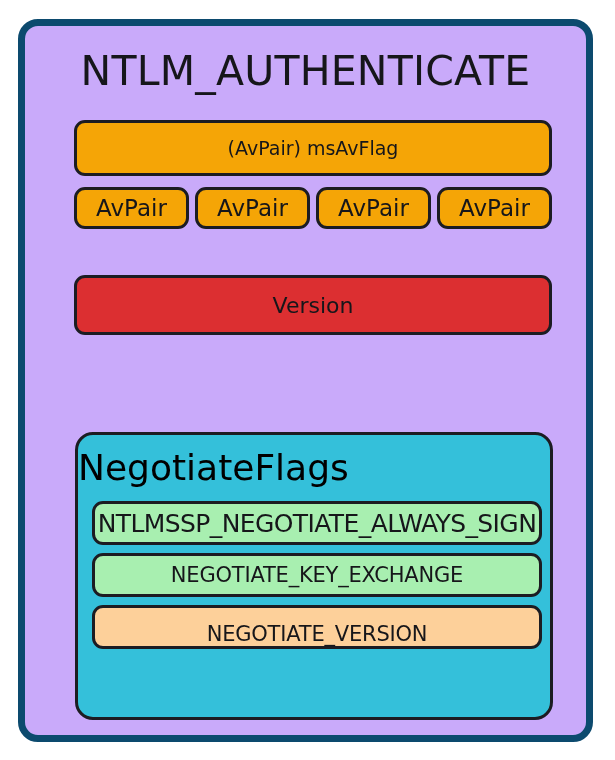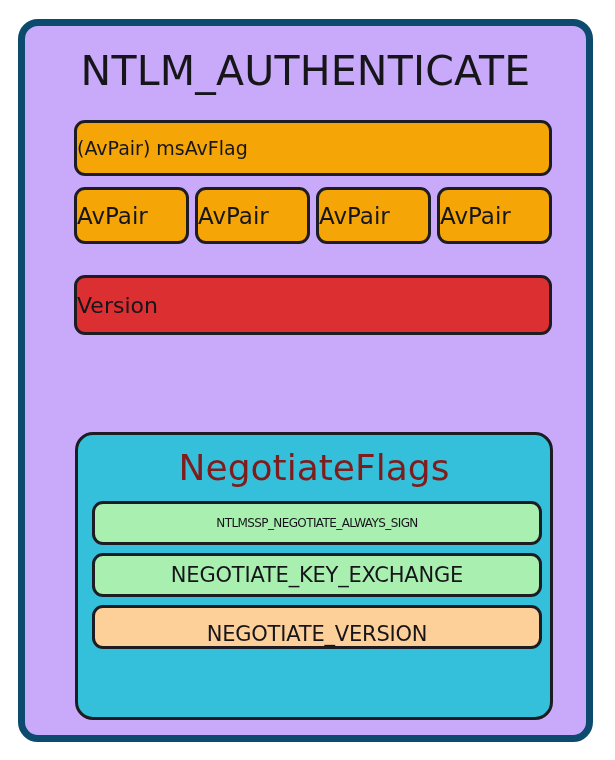--- a/index.html
+++ b/index.html
@@ -43,20 +43,21 @@
   }
 
   
   .field {
     position: absolute;
     box-sizing: border-box;
     border: 3px solid #1c1c22;
     border-radius: 11px;
     display: flex;
     align-items: center;
+    justify-content: center;
     color: #16161a;
     text-align: center;
     white-space: nowrap;
   }
 
   
   .msavflag {
     left: 49px;
     top: 94px;
     width: 478px;
@@ -69,21 +70,21 @@
     position: absolute;
     left: 49px;
     top: 161px;
     width: 478px;
     height: 57px;
   }
   .avpair {
     position: absolute;
     top: 0;
     width: 115px;
-    height: 57px;
+    height: 42px;
     background: #f5a506;
     font-size: 23px;
   }
   .avpair.p0 { left: 0px; }
   .avpair.p1 { left: 121px; }
   .avpair.p2 { left: 242px; }
   .avpair.p3 { left: 363px; }
 
   .version {
     left: 49px;
@@ -114,24 +115,24 @@
     background: #34c0da;
     border: 3px solid #1c1c22;
     border-radius: 18px;
   }
 
   .flags-title {
     position: absolute;
     left: 0;
     top: 10px;
     width: 100%;
-    text-align: center;
+    text-align: left;
     font-size: 36px;
     line-height: 46px;
-    color: #7f1d1d;
+    color: #000000;
   }
 
   .flag-list {
     position: absolute;
     left: 14px;
     top: 66px;
     width: 450px;
   }
   .flag {
     position: relative;
@@ -144,21 +145,21 @@
     display: flex;
     align-items: center;
     justify-content: center;
     font-size: 21px;
     color: #16161a;
     white-space: nowrap;
     letter-spacing: -0.2px;
   }
   .flag.green { background: #a8efb0; }
   .flag.peach { background: #fdd09a; align-items: flex-end; }
-  .flag.tight { font-size: 12px; letter-spacing: -0.6px; }
+  .flag.tight { font-size: 25px; letter-spacing: -0.6px; }
 </style>
 </head>
 <body>
 
 <div class="msg-container">
 
   <div class="msg-title">NTLM_AUTHENTICATE</div>
 
   <div class="field msavflag">
     <span>(AvPair) msAvFlag</span>

